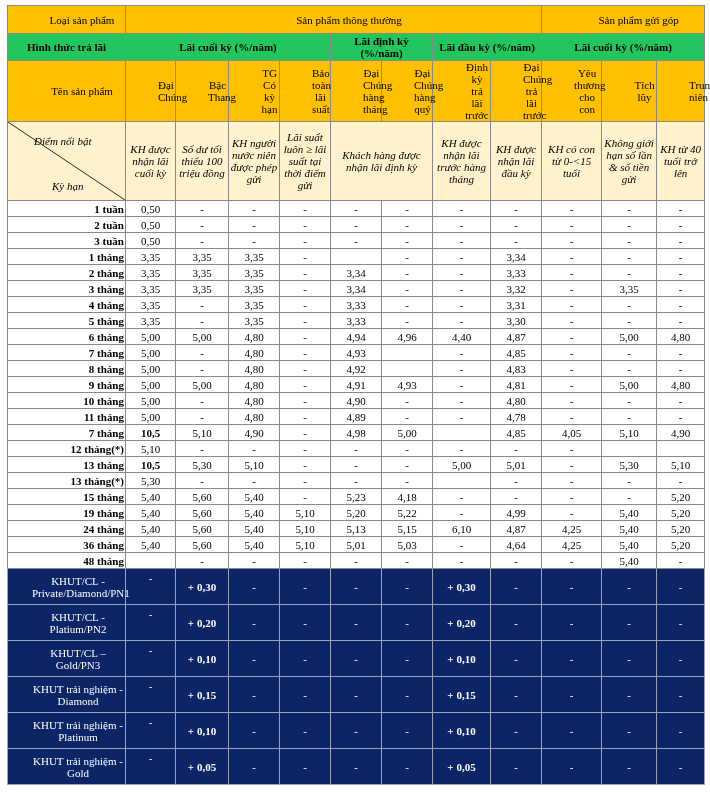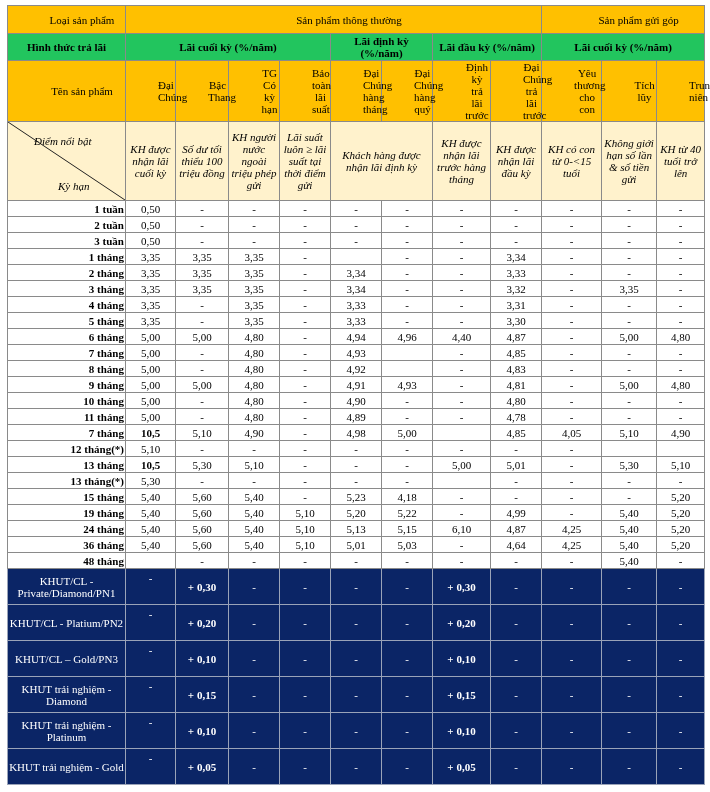--- a/index.html
+++ b/index.html
@@ -10,26 +10,26 @@
   .sub { background:#22c55e; font-weight:bold; }
   .feat { background:#FFF2CC; font-style:italic; }
   .term { font-weight:bold;text-align:right; }
   .b { font-weight:bold; }
   tr.r1 td { height:27px; }
   tr.r2 td { height:26px; }
   tr.r3 td { height:60px; }
   tr.r4 td { height:78px; }
   tr.dr td { height:15px; }
   tr.nv td { background:#0B2566; color:#ffffff; height:32px; border-color:#9aa3b8; }
-  tr.nv td.lbl { font-size:11px; }
+  tr.nv td.lbl { font-size:11px;padding-left:24px; }
   tr.nv td.plus { font-weight:bold; }
   .diag { position:relative; padding:0; }
   .diag svg { position:absolute; left:0; top:0; width:100%; height:100%; }
   .diag .t1 { position:absolute; top:6px; left:26px;margin-top:7px; }
-  .diag .t2 { position:absolute; bottom:8px; left:50px;text-align:right; }
+  .diag .t2 { position:absolute; bottom:8px; left:44px;text-align:right; }
   .dash-top { vertical-align:top; padding-top:3px; }
 </style>
 </head>
 <body>
 
 <table>
   <colgroup>
     <col style="width:118px">
       <col style="width:50px">
       <col style="width:53px">
@@ -73,21 +73,21 @@
     <tr class="r4" id="feat-row">
       <td class="feat diag">
         <svg preserveAspectRatio="none" viewBox="0 0 100 100">
             <line x1="0" y1="0" x2="100" y2="100" stroke="#222" stroke-width="1" vector-effect="non-scaling-stroke"></line>
           </svg>
         <span class="t1">Điểm nổi bật</span>
         <span class="t2">Kỳ hạn</span>
       </td>
     <td class="feat">KH được nhận lãi cuối kỳ</td>
         <td class="feat">Số dư tối thiểu 100 triệu đồng</td>
-        <td class="feat">KH người nước ngoài triệu phép gửi</td>
+        <td class="feat">KH người nước niên được phép gửi</td>
         <td class="feat">Lãi suất luôn ≥ lãi suất tại thời điểm gửi</td>
         <td class="feat" colspan="2">Khách hàng được nhận lãi định kỳ</td>
         <td class="feat">KH được nhận lãi trước hàng tháng</td>
         <td class="feat">KH được nhận lãi đầu kỳ</td>
         <td class="feat">KH có con từ 0-&lt;15 tuổi</td>
         <td class="feat">Không giới hạn số lần &amp; số tiền gửi</td>
         <td class="feat">KH từ 40 tuổi trở lên</td>
       </tr>
   <tr class="dr">
         <td class="term">1 tuần</td>

